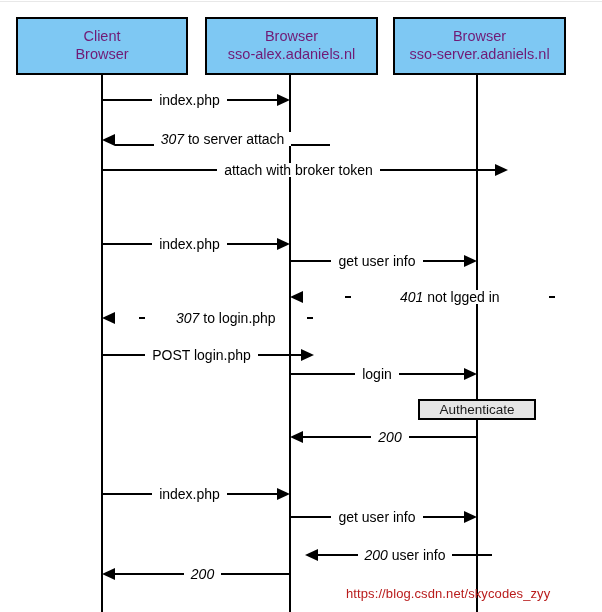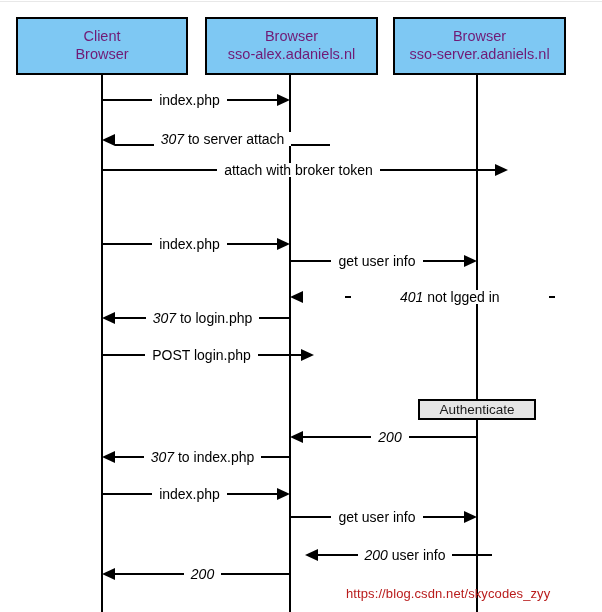--- a/index.html
+++ b/index.html
@@ -174,42 +174,42 @@
       <div class="msg-label">get user info</div>
       <div class="msg-seg"></div>
       <div class="arrow-head right"></div>
     </div>
     <div class="message" style="left: 290px; width: 187px; top: 287px; gap: 42px;">
       <div class="arrow-head left"></div>
       <div class="msg-seg"></div>
       <div class="msg-label"><span class="num">401</span> <span>not lgged in</span></div>
       <div class="msg-seg"></div>
     </div>
-    <div class="message" style="left: 102px; width: 188px; top: 308px;">
+    <div class="message" style="left: 102px; width: 188px; top: 308px; gap: 24px;">
       <div class="arrow-head left"></div>
       <div class="msg-seg"></div>
       <div class="msg-label"><span class="num">307</span> <span>to login.php</span></div>
       <div class="msg-seg"></div>
     </div>
     <div class="message" style="left: 102px; width: 212px; top: 345px;">
       <div class="msg-seg"></div>
       <div class="msg-label">POST login.php</div>
       <div class="msg-seg"></div>
       <div class="arrow-head right"></div>
     </div>
+    <div class="message" style="left: 290px; width: 187px; top: 364px;">
+      <div class="msg-seg"></div>
+      <div class="msg-label">login</div>
+      <div class="msg-seg"></div>
+      <div class="arrow-head right"></div>
+    </div>
     <div class="message" style="left: 290px; width: 187px; top: 427px;">
       <div class="arrow-head left"></div>
       <div class="msg-seg"></div>
       <div class="msg-label all-italic">200</div>
-      <div class="msg-seg"></div>
-    </div>
-    <div class="message" style="left: 102px; width: 188px; top: 447px;">
-      <div class="arrow-head left"></div>
-      <div class="msg-seg"></div>
-      <div class="msg-label"><span class="num">307</span> <span>to index.php</span></div>
       <div class="msg-seg"></div>
     </div>
     <div class="message" style="left: 102px; width: 188px; top: 484px;">
       <div class="msg-seg"></div>
       <div class="msg-label">index.php</div>
       <div class="msg-seg"></div>
       <div class="arrow-head right"></div>
     </div>
     <div class="message" style="left: 290px; width: 187px; top: 507px;">
       <div class="msg-seg"></div>

